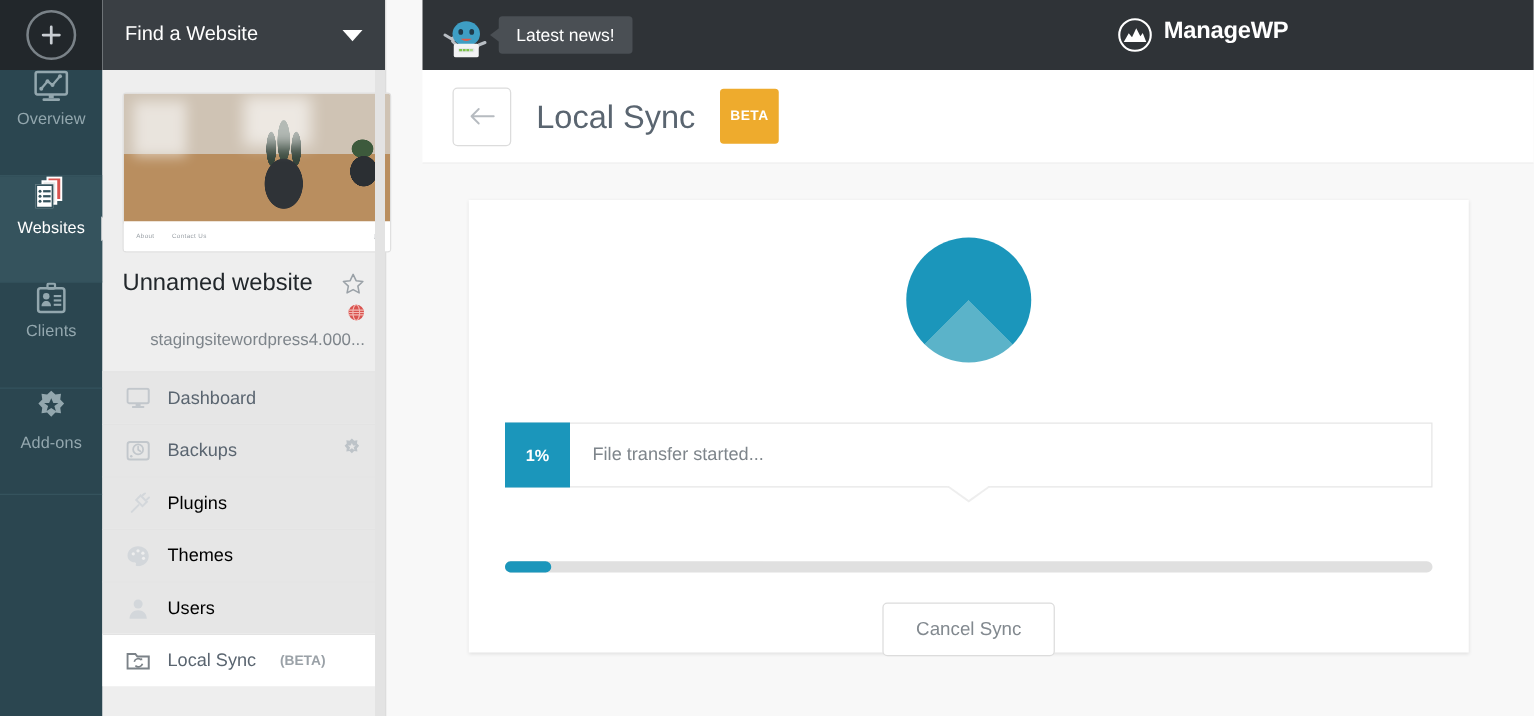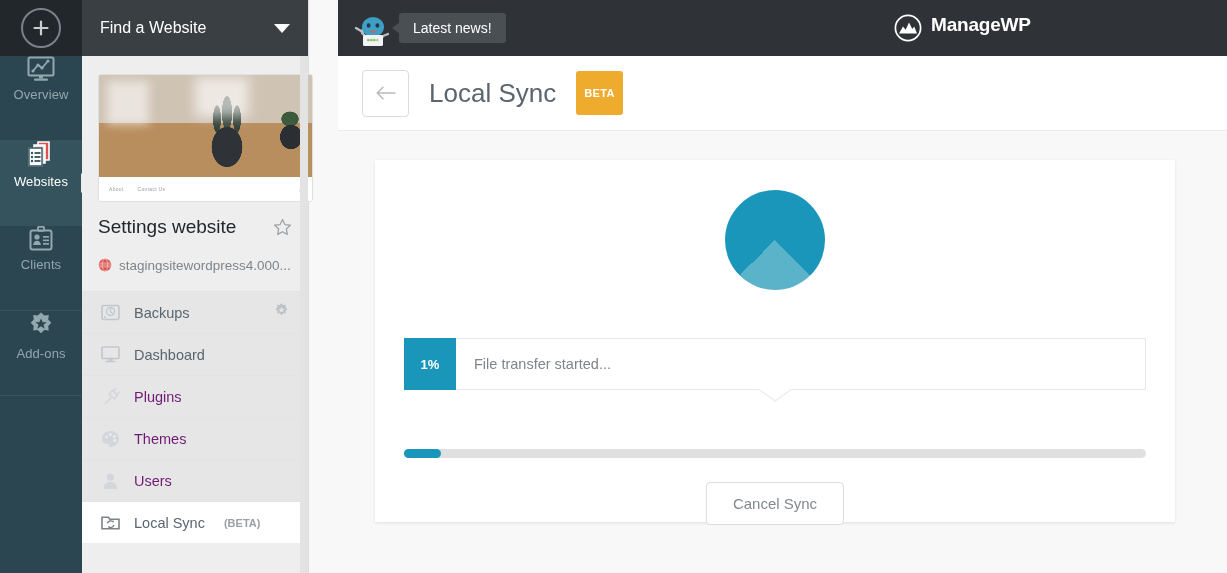--- a/index.html
+++ b/index.html
@@ -110,21 +110,21 @@
   .site-title-row {
     display: flex; align-items: center;
     margin-top: 14px; gap: 8px;
   }
   .site-title {
     font-size: 19px; color: #22272b; flex: 1;
     white-space: nowrap; overflow: hidden; text-overflow: ellipsis;
   }
   .star-icon { cursor: pointer; }
   .site-url-row {
-    display: flex; align-items: flex-start; gap: 7px; margin-top: 20px;
+    display: flex; align-items: flex-end; gap: 7px; margin-top: 5px; flex-direction: column;
   }
   .site-url {
     font-size: 13.5px; color: #7e858b;
     white-space: nowrap; overflow: hidden; text-overflow: ellipsis;
   }
   .site-btns { display: flex; gap: 10px; margin-top: 12px; }
   .btn-reconnect {
     background: #1b96bb; color: #ffffff;
     border: none; border-radius: 3px;
     padding: 9px 20px; font-size: 13.5px;
@@ -138,21 +138,21 @@
   }
   .menu { margin-top: 18px; }
   .menu-item {
     height: 42px; display: flex; align-items: center;
     padding: 0 0 0 18px; gap: 14px;
     border-top: 1px solid #e3e3e3;
     cursor: pointer; position: relative;
   }
   .menu-item .mlabel { font-size: 14.5px; color: #5a6570; }
   .menu-item.shaded { background: #e6e6e6; }
-  .menu-item.dim .mlabel { color: #701a75; }
+  .menu-item.dim .mlabel { color: #000000; }
   .menu-item.plain { background: #ffffff; }
   .menu-item .gear-right { position: absolute; right: 18px; top: 50%; transform: translateY(-50%); }
   .beta-small { font-size: 11px; color: #9aa1a7; font-weight: bold; margin-left: 5px; }
   .menu-icon { width: 20px; display:flex; align-items:center; justify-content:center; }
   .sb-scroll {
     position: absolute; right: 0; top: 56px;
     width: 8px; height: 517px; background: #e3e3e3;
   }
   .sb-thumb {
     position: absolute; right: 0; top: 0;
@@ -354,65 +354,65 @@
       <div class="thumb">
         <div class="thumb-img"></div>
         <div class="thumb-chrome">
           <span>About</span>
           <span>Contact Us</span>
           <span class="dl">↓</span>
         </div>
       </div>
 
       <div class="site-title-row">
-        <span class="site-title">Settings website</span>
+        <span class="site-title">Unnamed website</span>
         <svg class="star-icon" width="19" height="19" viewBox="0 0 20 20">
           <path d="M10 1.6l2.5 5.3 5.7.7-4.2 3.9 1.1 5.7L10 14.4 4.9 17.2 6 11.5 1.8 7.6l5.7-.7z" fill="none" stroke="#9aa1a7" stroke-width="1.3" stroke-linejoin="round"></path>
         </svg>
       </div>
 
       <div class="site-url-row">
         <svg width="14" height="14" viewBox="0 0 14 14">
           <circle cx="7" cy="7" r="6.2" fill="#d9534f"></circle>
           <ellipse cx="7" cy="7" rx="2.7" ry="6.2" fill="none" stroke="#f4b9b4" stroke-width=".9"></ellipse>
           <path d="M.9 5.1h12.2M.9 8.9h12.2M.8 7h12.4" stroke="#f4b9b4" stroke-width=".9"></path>
         </svg>
         <span class="site-url">stagingsitewordpress4.000...</span>
       </div>
 
     </div>
 
     <div class="menu">
       <div class="menu-item shaded">
         <span class="menu-icon">
           <svg width="19" height="17" viewBox="0 0 19 17">
+            <rect x="1" y="1" width="17" height="11.5" rx="1.3" fill="none" stroke="#c2c7cc" stroke-width="1.6"></rect>
+            <rect x="7.5" y="12.8" width="4" height="2" fill="#c2c7cc"></rect>
+            <rect x="4.5" y="14.8" width="10" height="1.5" rx=".7" fill="#c2c7cc"></rect>
+          </svg>
+        </span>
+        <span class="mlabel">Dashboard</span>
+      </div>
+
+      <div class="menu-item shaded">
+        <span class="menu-icon">
+          <svg width="19" height="17" viewBox="0 0 19 17">
             <rect x="1" y="1.5" width="17" height="14" rx="2" fill="none" stroke="#c2c7cc" stroke-width="1.6"></rect>
             <circle cx="9.5" cy="7.5" r="4" fill="none" stroke="#c2c7cc" stroke-width="1.4"></circle>
             <path d="M9.5 5.2v2.6l1.8 1.2" stroke="#c2c7cc" stroke-width="1.3" fill="none" stroke-linecap="round"></path>
             <circle cx="4" cy="13" r="1" fill="#c2c7cc"></circle>
           </svg>
         </span>
         <span class="mlabel">Backups</span>
         <span class="gear-right">
           <svg width="17" height="17" viewBox="0 0 30 30">
             <path d="M15 1.5l3.3 3.1 4.5-.6-.6 4.5 3.1 3.3-3.1 3.3.6 4.5-4.5-.6L15 22.3l-3.3-3.3-4.5.6.6-4.5L4.7 11.8l3.1-3.3-.6-4.5 4.5.6z" fill="#bdc3c8"></path>
             <path d="M15 7.6l1.7 3.7 4-.0-3.2 2.5 1.2 3.9L15 15.3l-3.7 2.4 1.2-3.9-3.2-2.5 4 .0z" fill="#e6e6e6"></path>
           </svg>
         </span>
-      </div>
-
-      <div class="menu-item shaded">
-        <span class="menu-icon">
-          <svg width="19" height="17" viewBox="0 0 19 17">
-            <rect x="1" y="1" width="17" height="11.5" rx="1.3" fill="none" stroke="#c2c7cc" stroke-width="1.6"></rect>
-            <rect x="7.5" y="12.8" width="4" height="2" fill="#c2c7cc"></rect>
-            <rect x="4.5" y="14.8" width="10" height="1.5" rx=".7" fill="#c2c7cc"></rect>
-          </svg>
-        </span>
-        <span class="mlabel">Dashboard</span>
       </div>
 
       <div class="menu-item shaded dim">
         <span class="menu-icon">
           <svg width="19" height="18" viewBox="0 0 19 18">
             <path d="M11.5 2.4l5 5-3.5 3.5-5-5z" fill="none" stroke="#d3d7db" stroke-width="1.6"></path>
             <path d="M9.8 10.1l-5.4 5.4M13.2 2.1L15 .6M16.6 5.5L18.2 4" stroke="#d3d7db" stroke-width="1.6" stroke-linecap="round"></path>
           </svg>
         </span>
         <span class="mlabel">Plugins</span>

